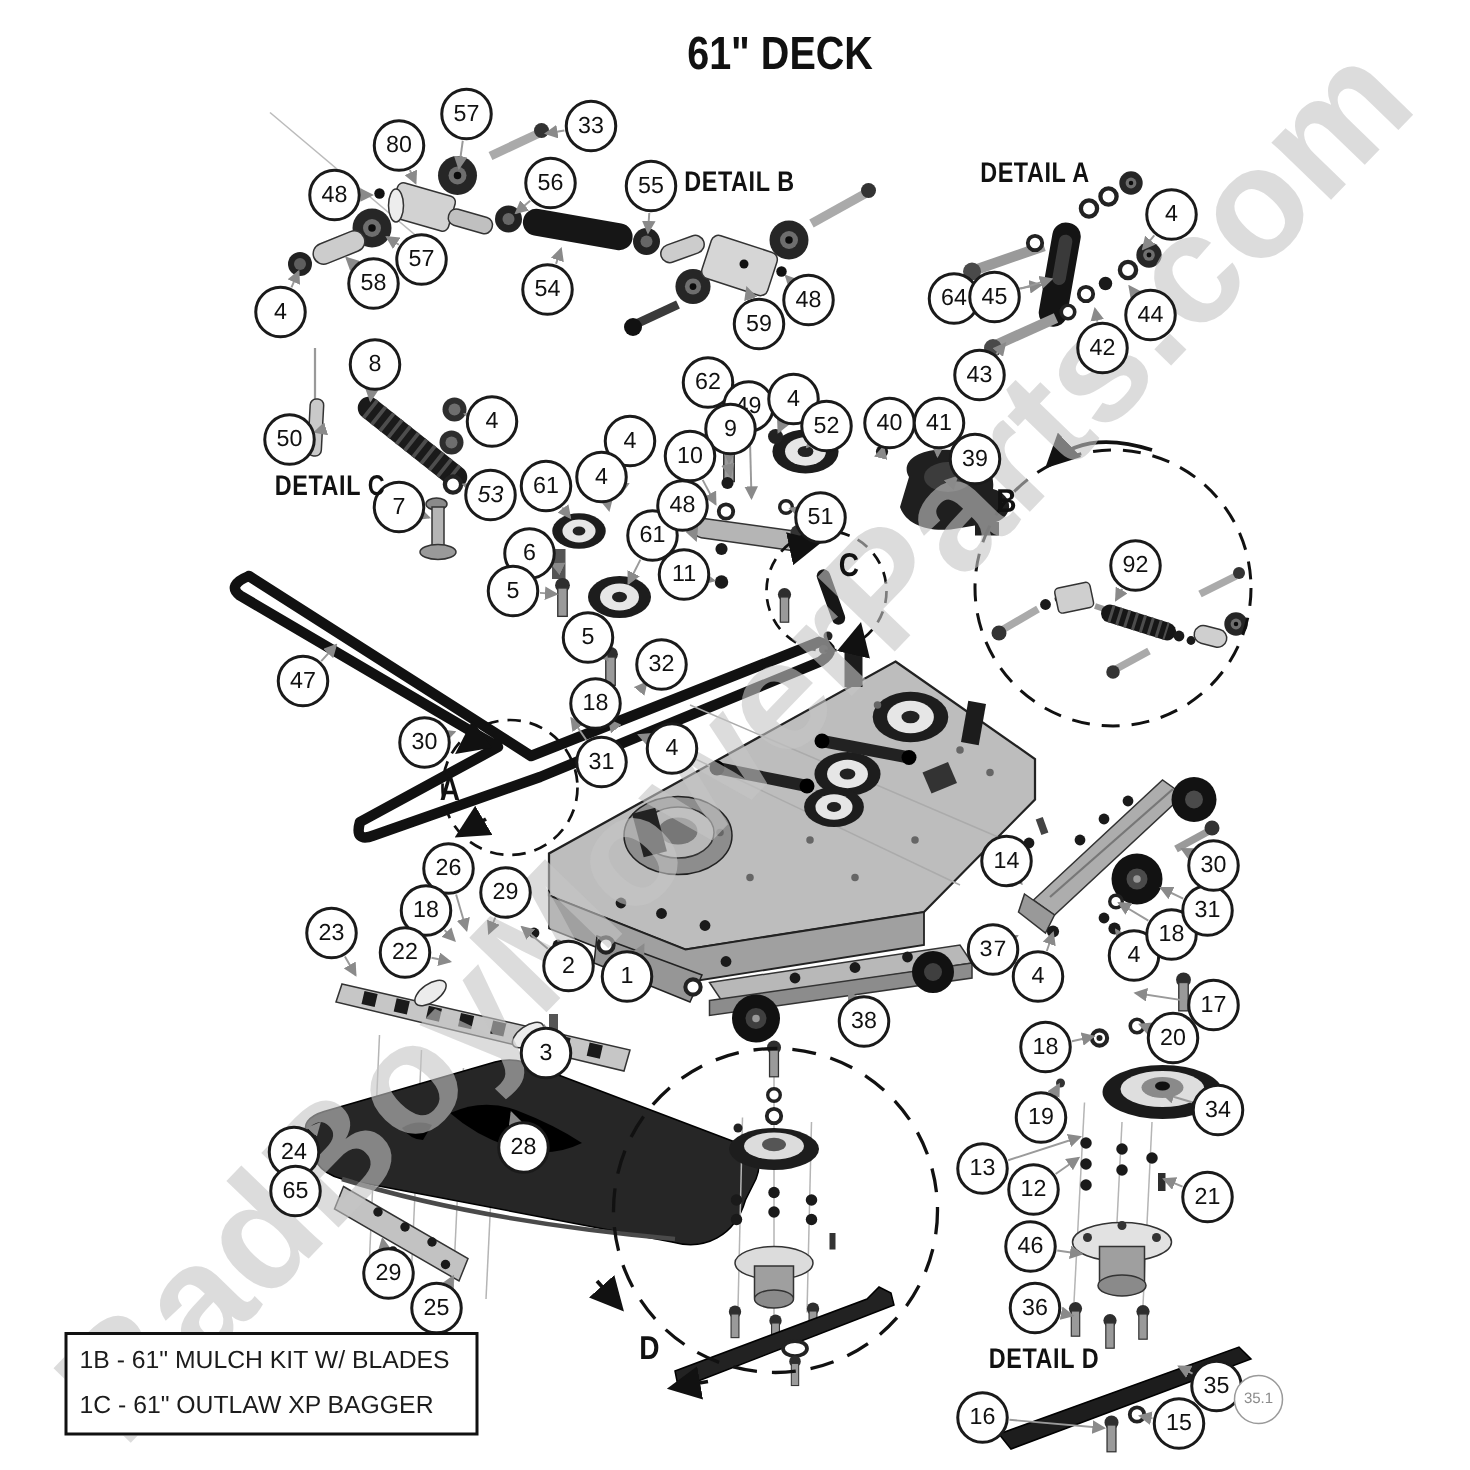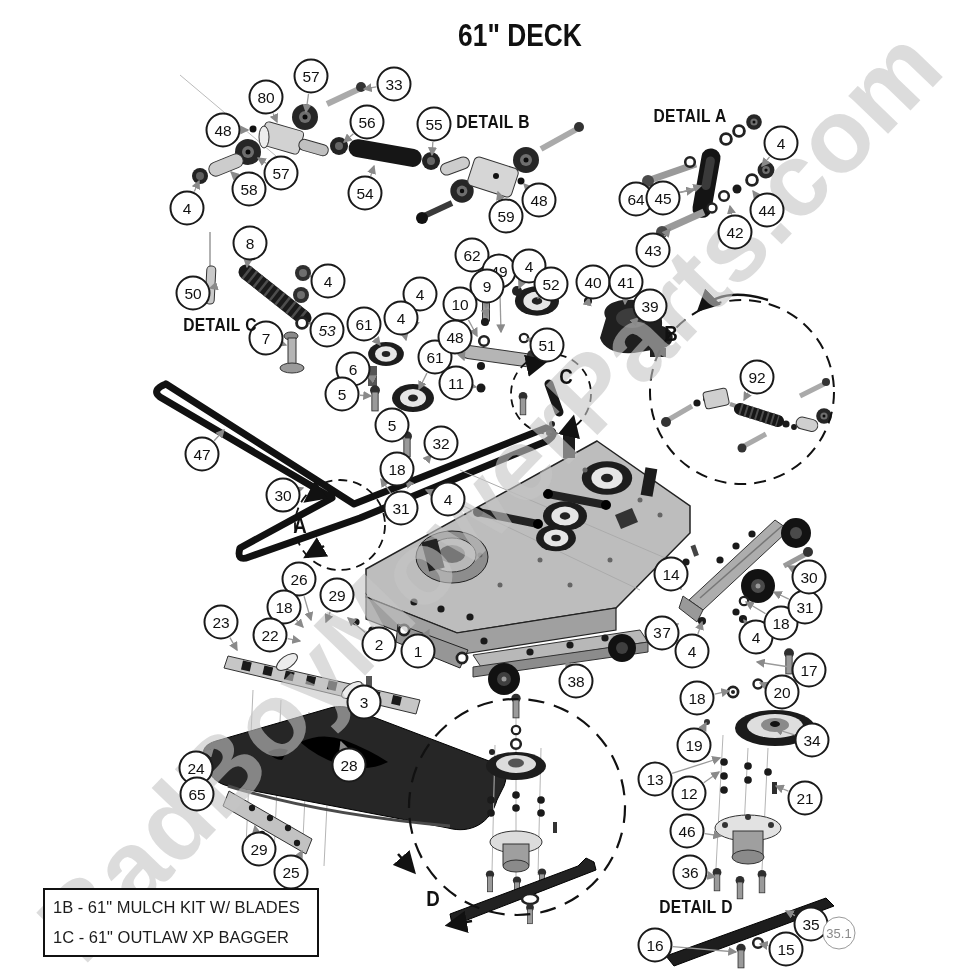--- a/index.html
+++ b/index.html
@@ -8,21 +8,21 @@
   #watermark{position:absolute;left:490px;top:495px;transform:translate(-50%,-50%) rotate(-46deg);
     font-size:104px;font-weight:bold;color:rgba(197,197,197,0.6);white-space:nowrap;z-index:2;
     letter-spacing:1px;}
   #artwork,#leaders{position:absolute;left:0;top:0;z-index:1;}
   #leaders{z-index:3;}
   #page-title{position:absolute;left:520px;top:36px;transform:translate(-50%,-50%) scaleX(.85);
     font-size:31px;font-weight:800;color:#111;white-space:nowrap;z-index:6;letter-spacing:0px;}
   .callout{position:absolute;width:35px;height:35px;border:2px solid #1a1a1a;border-radius:50%;
     background:#fff;display:flex;align-items:center;justify-content:center;font-size:15.5px;
     color:#111;transform:translate(-50%,-50%);z-index:4;box-sizing:border-box;}
-  .callout.muted{border:1.5px solid #9a9a9a;color:#8a8a8a;width:33px;height:33px;font-size:13px;}
+  .callout.muted{border:1.5px solid #9a9a9a;color:#8a8a8a;width:33px;height:33px;font-size:10px;}
   .detail-label{position:absolute;transform:translate(-50%,-50%) scaleX(.82);font-size:19px;
     font-weight:800;color:#111;white-space:nowrap;z-index:5;letter-spacing:0.5px;}
   .section-letter{position:absolute;transform:translate(-50%,-50%) scaleX(.85);font-size:22px;
     font-weight:800;color:#111;z-index:5;}
   #legend{position:absolute;left:43px;top:888px;width:276px;height:69px;border:2px solid #111;
     background:#fff;z-index:6;padding:3px 8px;box-sizing:border-box;display:flex;
     flex-direction:column;justify-content:space-around;}
   .legend-line{font-size:16.5px;color:#1c1c1c;white-space:nowrap;}
 </style>
 </head>

